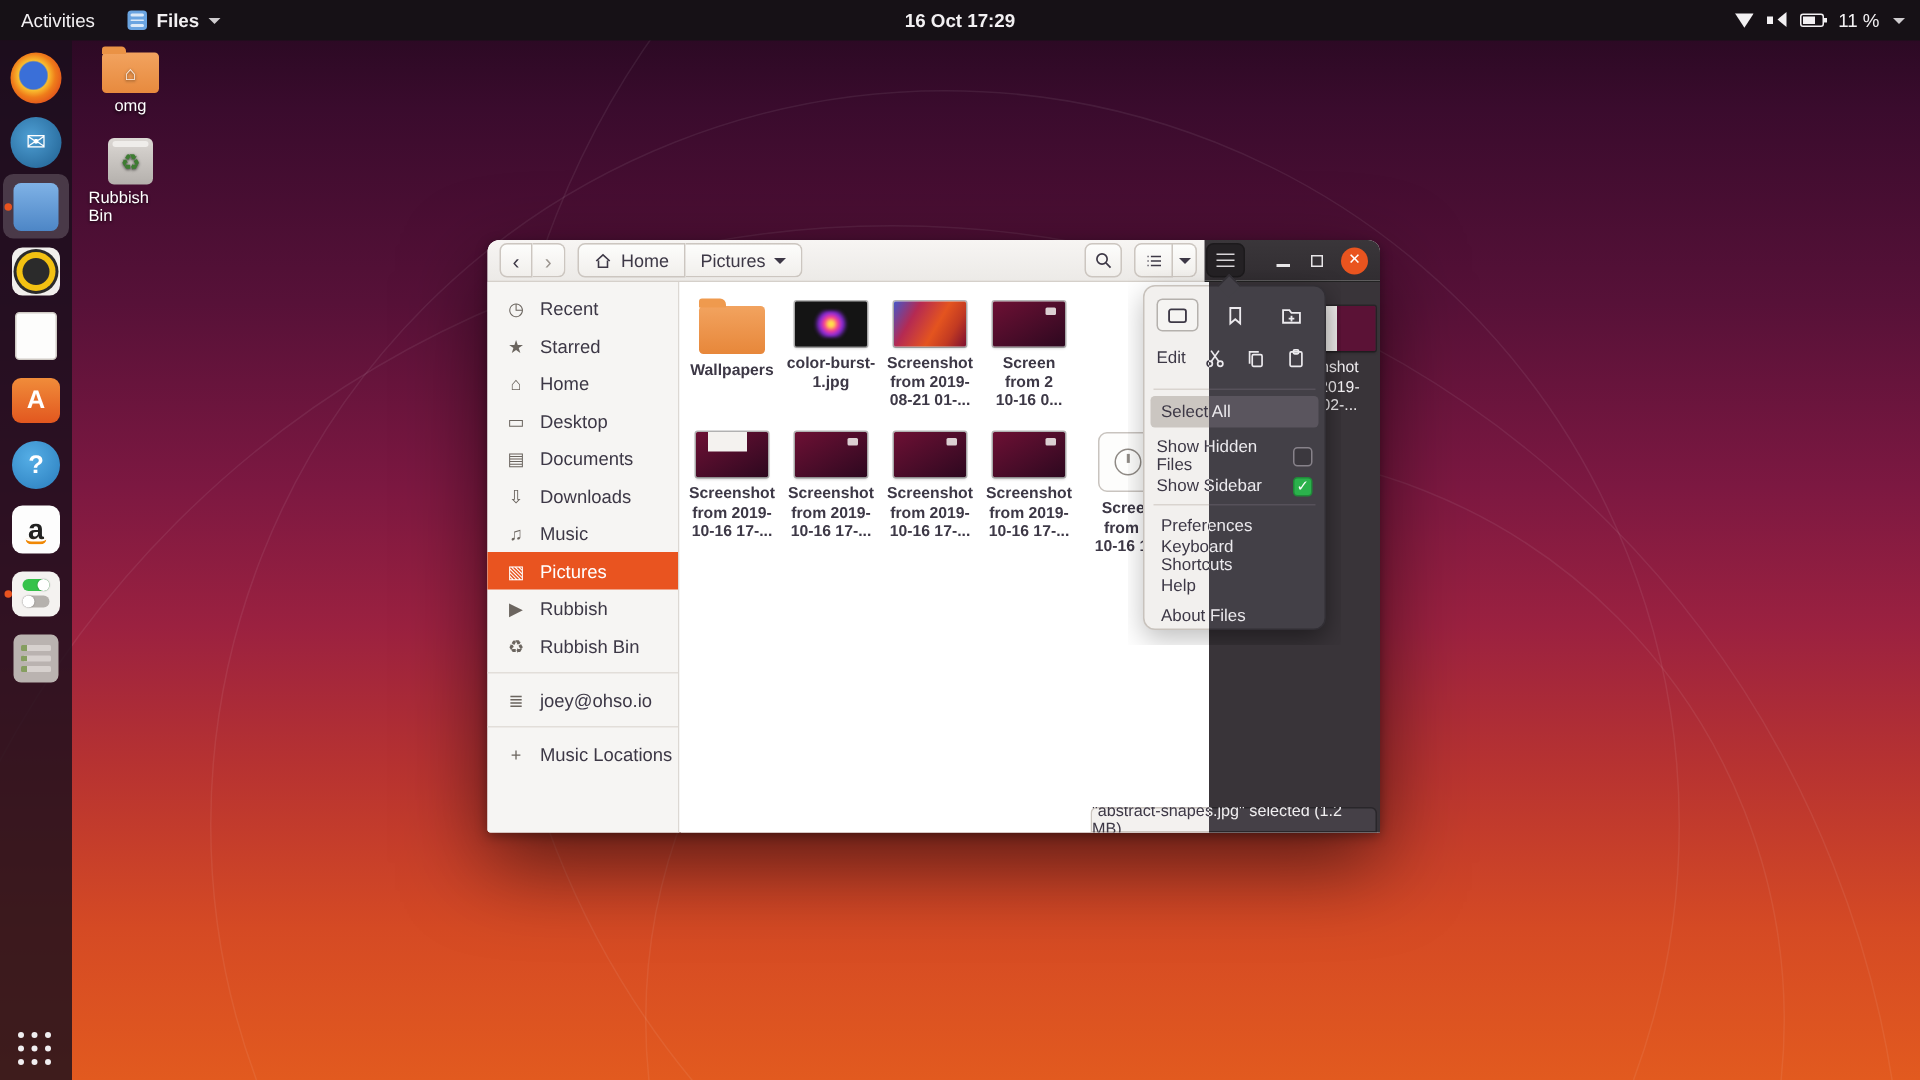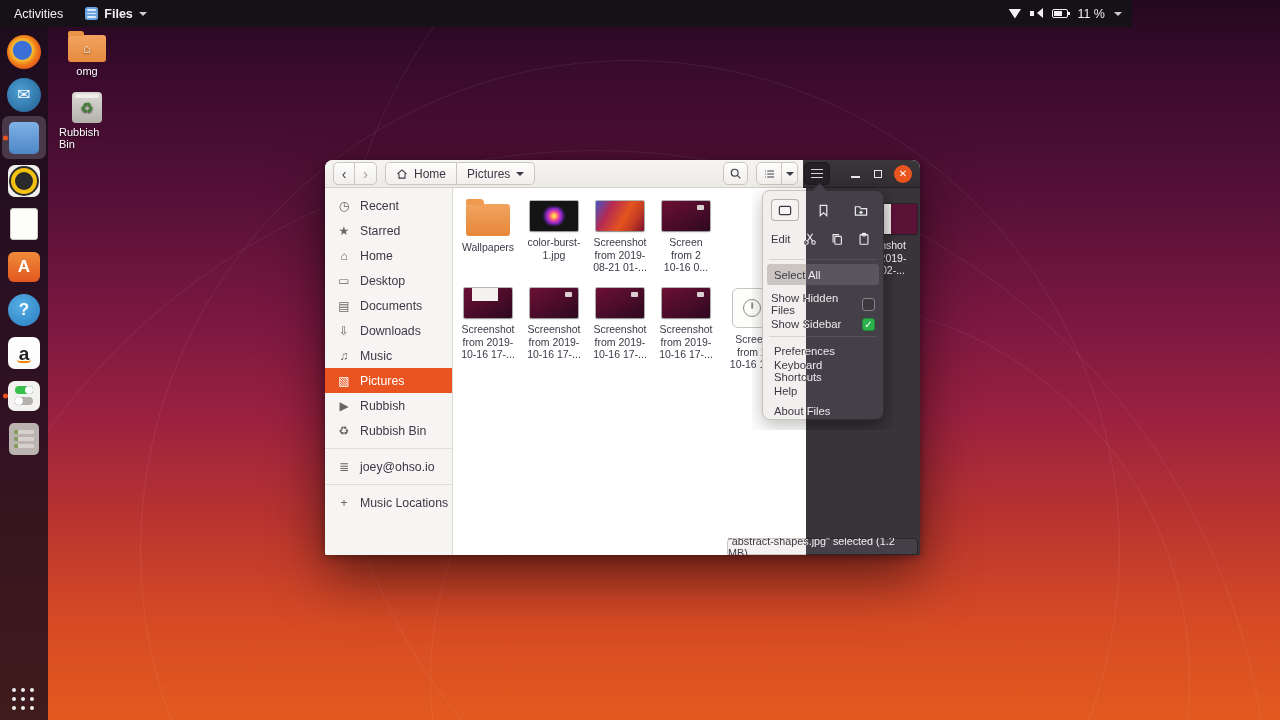--- a/index.html
+++ b/index.html
@@ -4,21 +4,21 @@
 <style>
   * { margin:0; padding:0; box-sizing:border-box; }
   html,body { width:1280px; height:720px; overflow:hidden; }
   body { font-family:"Liberation Sans","DejaVu Sans",sans-serif; position:relative;
          background:linear-gradient(180deg,#24081f 0%,#3a0b2d 10%,#571138 28%,#7c1841 45%,#9b2140 58%,#b93430 72%,#d54a24 86%,#e25a1f 100%); }
 
   
   .wp-circle { position:absolute; border-radius:50%; border:1px solid rgba(255,255,255,0.07); pointer-events:none; }
 
   
-  .topbar { position:absolute; left:0; top:0; width:1132px; height:27px; background:#161116;
+  .topbar { position:absolute; left:0; top:0; width:1280px; height:27px; background:#161116;
             display:flex; align-items:center; color:#f2f0f2; font-size:12.5px; z-index:50; }
   .tb-left { display:flex; align-items:center; gap:18px; padding-left:10px; }
   .tb-activities { padding:2px 4px; }
   .tb-appmenu { display:flex; align-items:center; gap:6px; font-weight:bold; }
   .mini-files { width:13px; height:13px; background:#6aa4e0; border-radius:2.5px; display:flex; flex-direction:column; justify-content:space-evenly; padding:0 2px; }
   .mini-files i { display:block; height:1.5px; background:#dbe9f7; border-radius:1px; }
   .tb-clock { position:absolute; left:0; right:0; text-align:center; font-weight:bold; pointer-events:none; }
   .tb-right { margin-left:auto; display:flex; align-items:center; gap:9px; padding-right:10px; z-index:2; }
   .ic-wifi { width:13px; height:10px; background:#f2f0f2; clip-path:polygon(0 0,100% 0,50% 100%); }
   .ic-vol { display:inline-block; position:relative; width:13px; height:11px; }
@@ -99,21 +99,21 @@
   .sidebar { position:absolute; left:0; top:28px; bottom:0; width:128px; background:#f6f5f3; border-right:1px solid #dcd8d3; padding-top:5px; border-radius:0 0 0 2px; }
   .sb-item { height:25px; display:flex; align-items:center; gap:9px; padding-left:12px; color:#3d3846; font-size:12.3px; }
   .sb-item .sb-ic { width:14px; text-align:center; color:#6b655f; font-size:12px; }
   .sb-item.selected { background:#e95420; color:#fff; }
   .sb-item.selected .sb-ic { color:#fff; }
   .sb-sep { height:1px; background:#e2ded9; margin:5px 0; }
 
   
   .filearea { position:absolute; left:129px; top:28px; right:0; bottom:0; background:#fff; }
   .darkside { position:absolute; left:481px; top:28px; right:0; bottom:0; background:#393439; z-index:3; }
-  .files-row { position:absolute; display:flex; }
+  .files-row { position:absolute; display:flex;font-weight:bold; }
   .file-cell { width:66px; display:flex; flex-direction:column; align-items:center; gap:5px; }
   .file-label { font-size:10.5px; line-height:12.5px; color:#3d3846; text-align:center; white-space:pre-line; }
   .file-cell.selected .file-label { background:#e95420; color:#fff; border-radius:3px; padding:0 3px; }
   .thumb { width:48px; height:30px; border-radius:1px; box-shadow:0 0 0 1px rgba(0,0,0,.28), 0 1px 2px rgba(0,0,0,.25); position:relative; overflow:hidden; }
   .file-cell.selected .thumb { box-shadow:0 0 0 3px rgba(233,84,32,.9); }
   .k-abstract { background:linear-gradient(115deg,#2c4fc4 0%,#6e2ba2 16%,#cf2430 40%,#e85a1d 62%,#a21430 85%,#6e0f2e 100%); }
   .k-burst { background:#141414; }
   .k-burst::after { content:""; position:absolute; left:50%; top:50%; width:26px; height:18px; transform:translate(-50%,-50%);
      background:radial-gradient(circle at 50% 50%, #ffe24a 0 12%, #ff3f8e 28%, #8a2be2 48%, rgba(20,20,20,0) 70%); filter:blur(1px); }
   .k-orange { background:linear-gradient(120deg,#4656c8 0%,#b52a52 28%,#e4541f 58%,#c23a22 78%,#7d1030 100%); }
@@ -175,20 +175,21 @@
     <span class="tb-appmenu">
       <span class="mini-files">
           <i></i>
           <i></i>
           <i></i>
         </span>
       <span>Files</span>
       <span class="caret" style="border-top-color:#cfcccf;"></span>
     </span>
   </div>
+  <span class="tb-clock">16 Oct 17:29</span>
   <div class="tb-right">
     <span class="ic-wifi"></span>
     <span class="ic-vol"></span>
     <span class="ic-batt"></span>
     <span>11 %</span>
     <span class="caret" style="border-top-color:#cfcccf;"></span>
   </div>
 </div>
 
 <div class="dock" id="dock">

